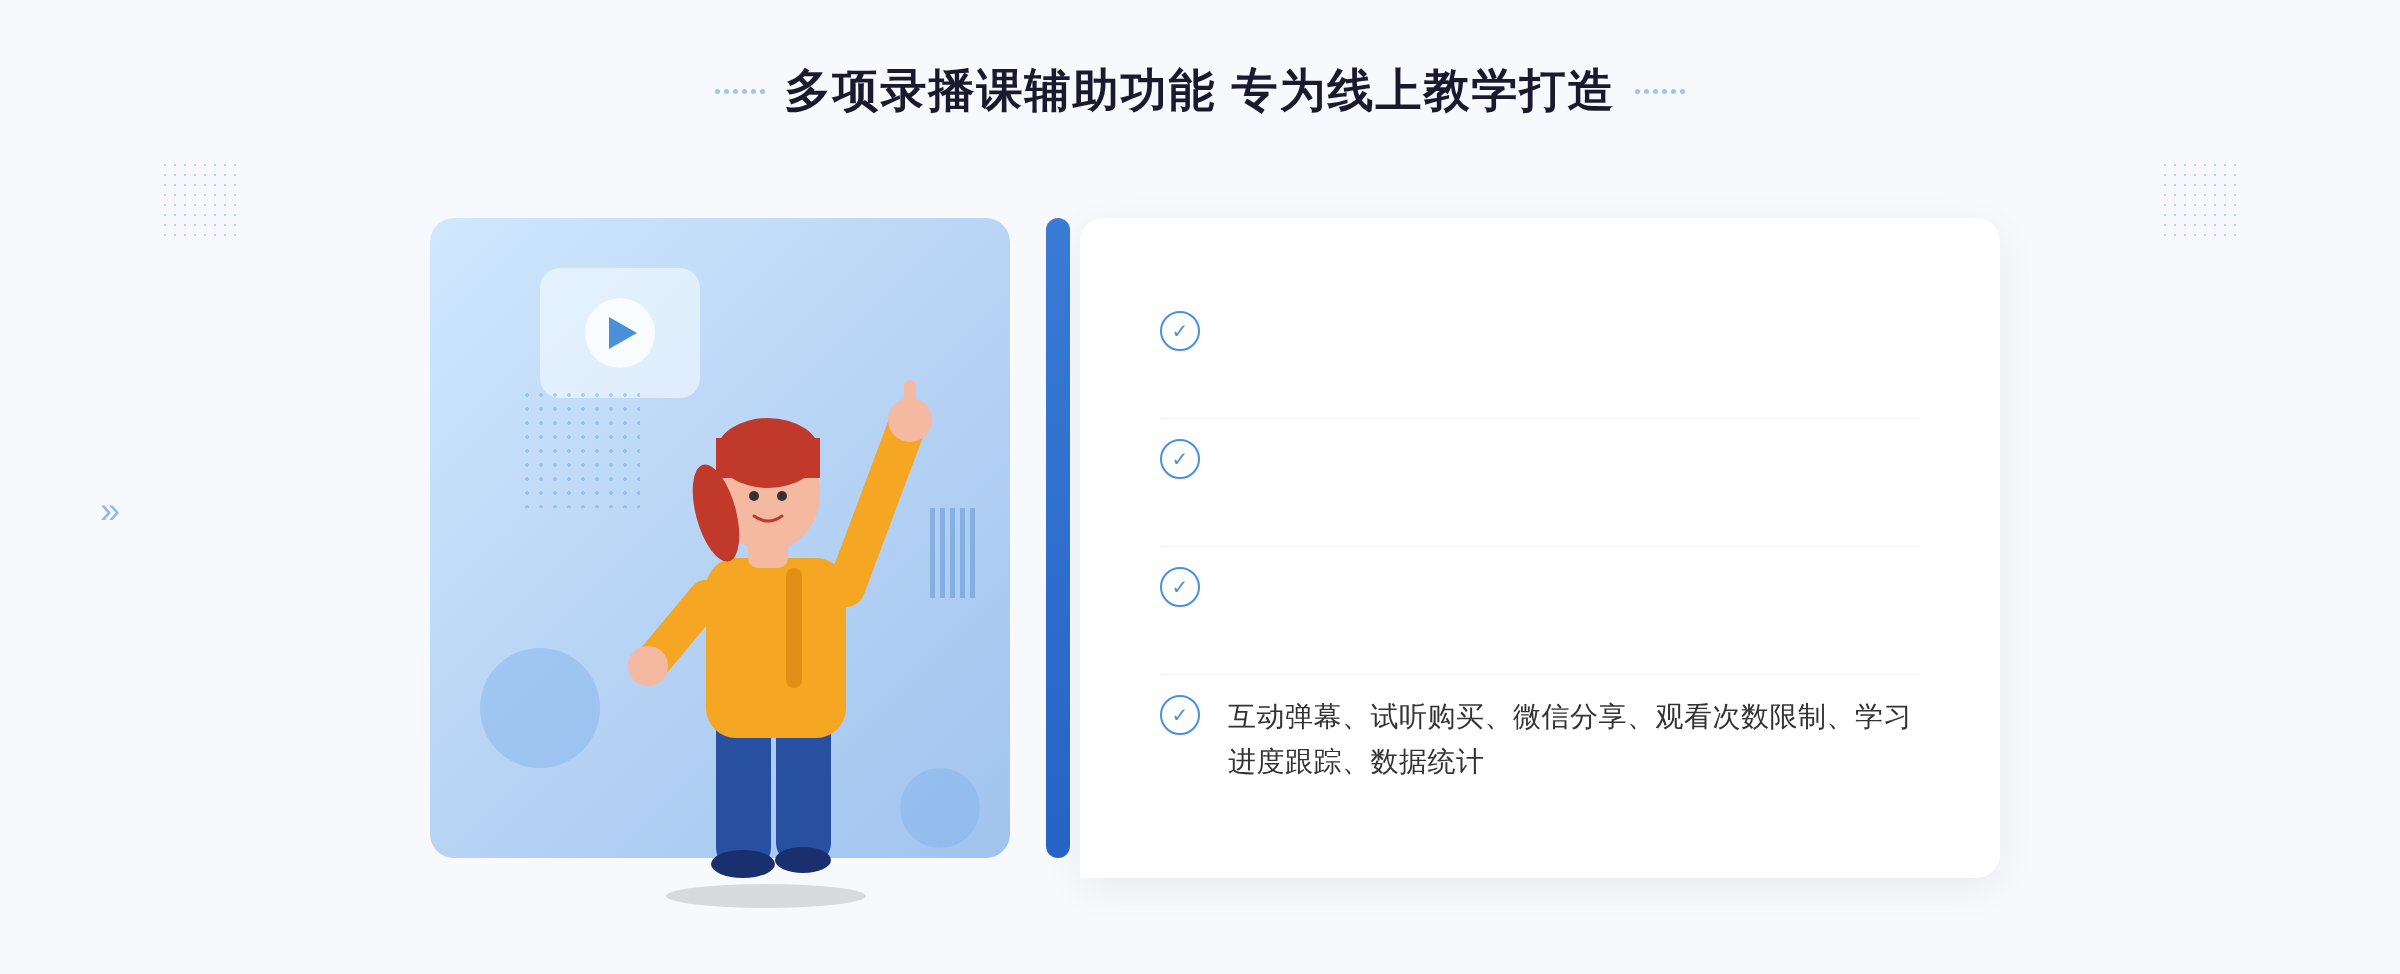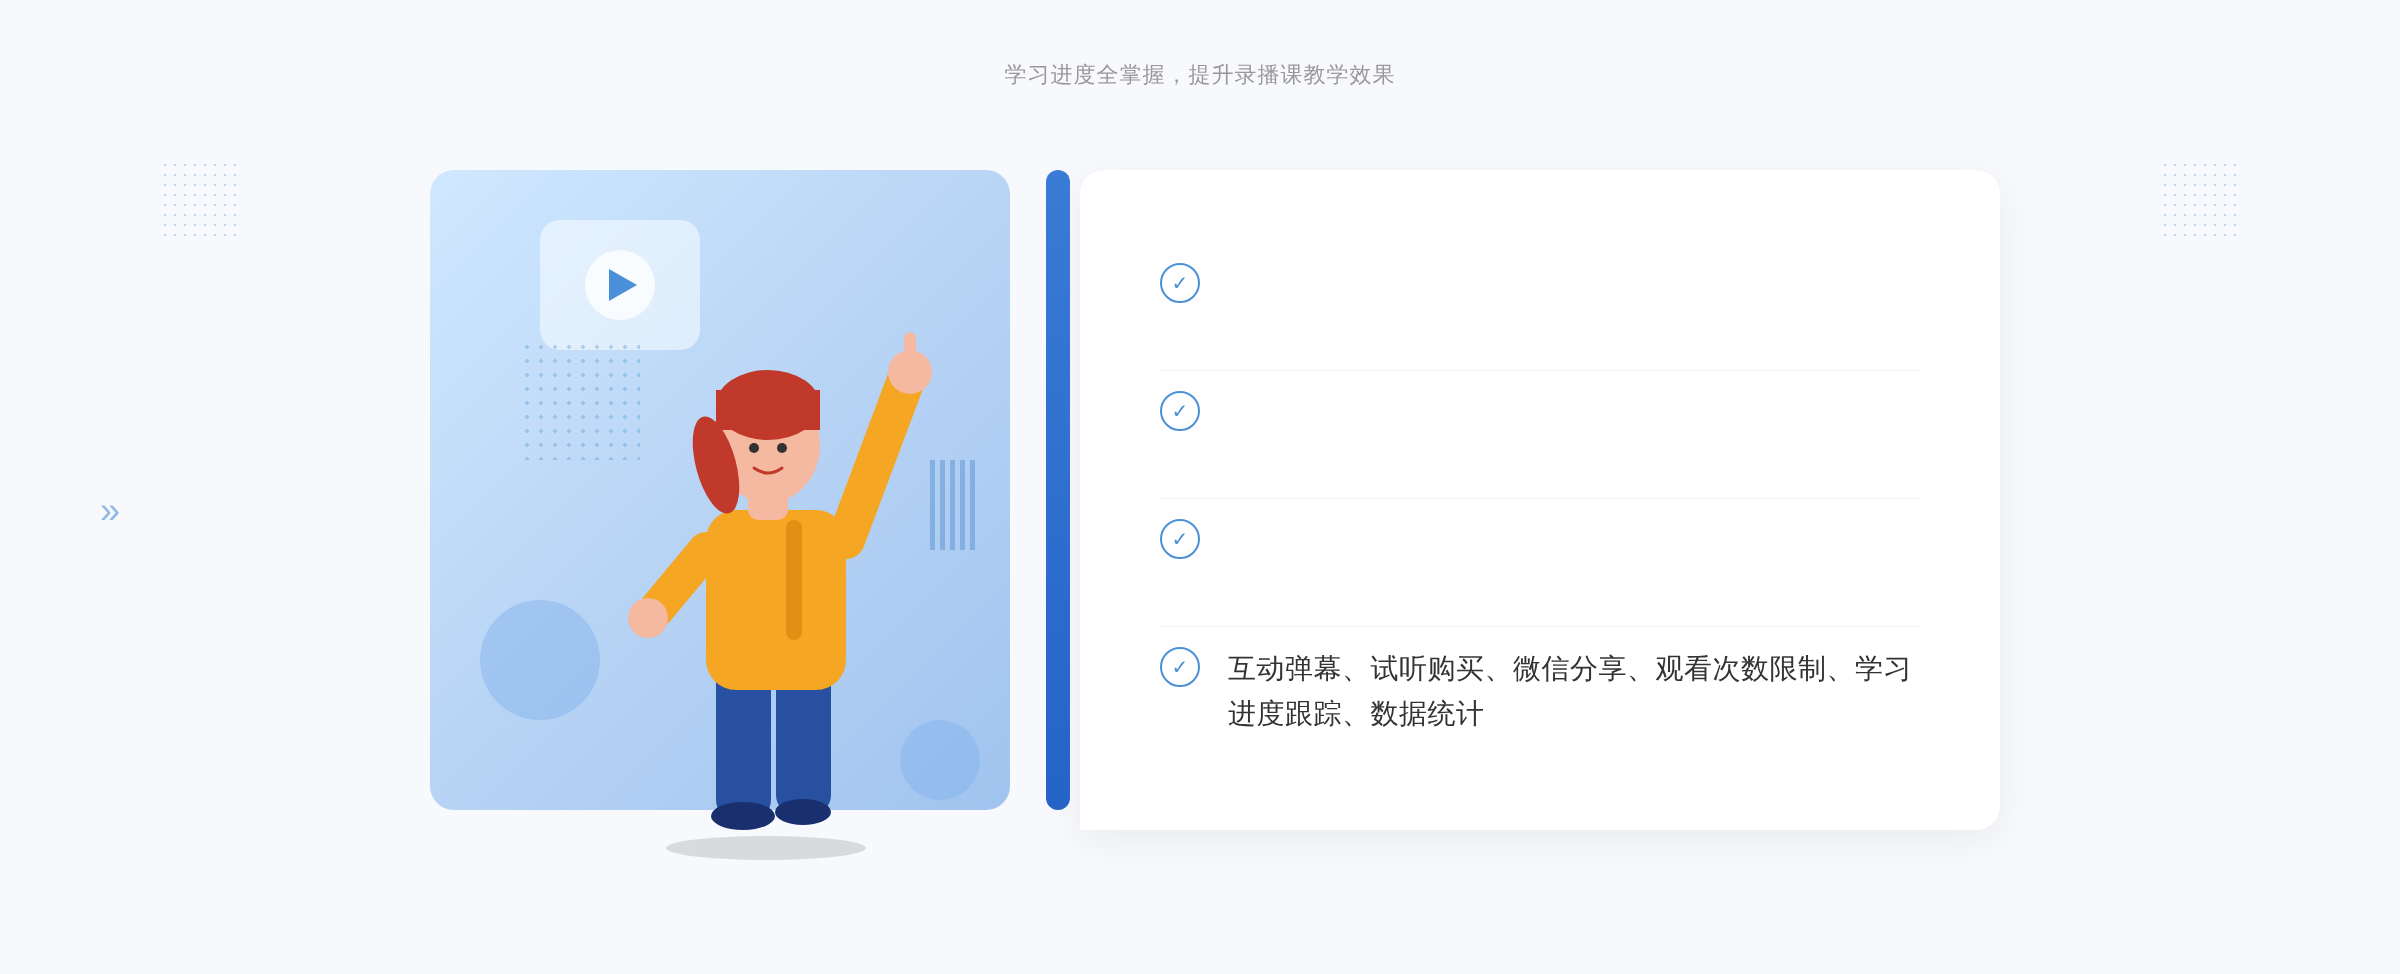--- a/index.html
+++ b/index.html
@@ -287,21 +287,39 @@
 <body>
 
 <div class="page-container">
 
   <div class="dots-left"></div>
   <div class="dots-right"></div>
 
   <div class="arrow-left">»</div>
 
   <div class="header-section">
-    <p class="header-subtitle">学习进度全掌握，提升录播课教学效果</p>
+    <div class="header-title-row">
+      <div class="header-dots-icon">
+        <span></span>
+          <span></span>
+          <span></span>
+        <span></span>
+          <span></span>
+          <span></span>
+      </div>
+      <h1 class="header-title">多项录播课辅助功能 专为线上教学打造</h1>
+      <div class="header-dots-icon">
+        <span></span>
+          <span></span>
+          <span></span>
+        <span></span>
+          <span></span>
+          <span></span>
+      </div>
+    </div>
   </div>
 
   <div class="main-content">
 
     <div class="illustration-area">
       <div class="illus-bg-card"></div>
 
       <div class="play-bubble">
         <div class="play-button">
           <div class="play-triangle"></div>

